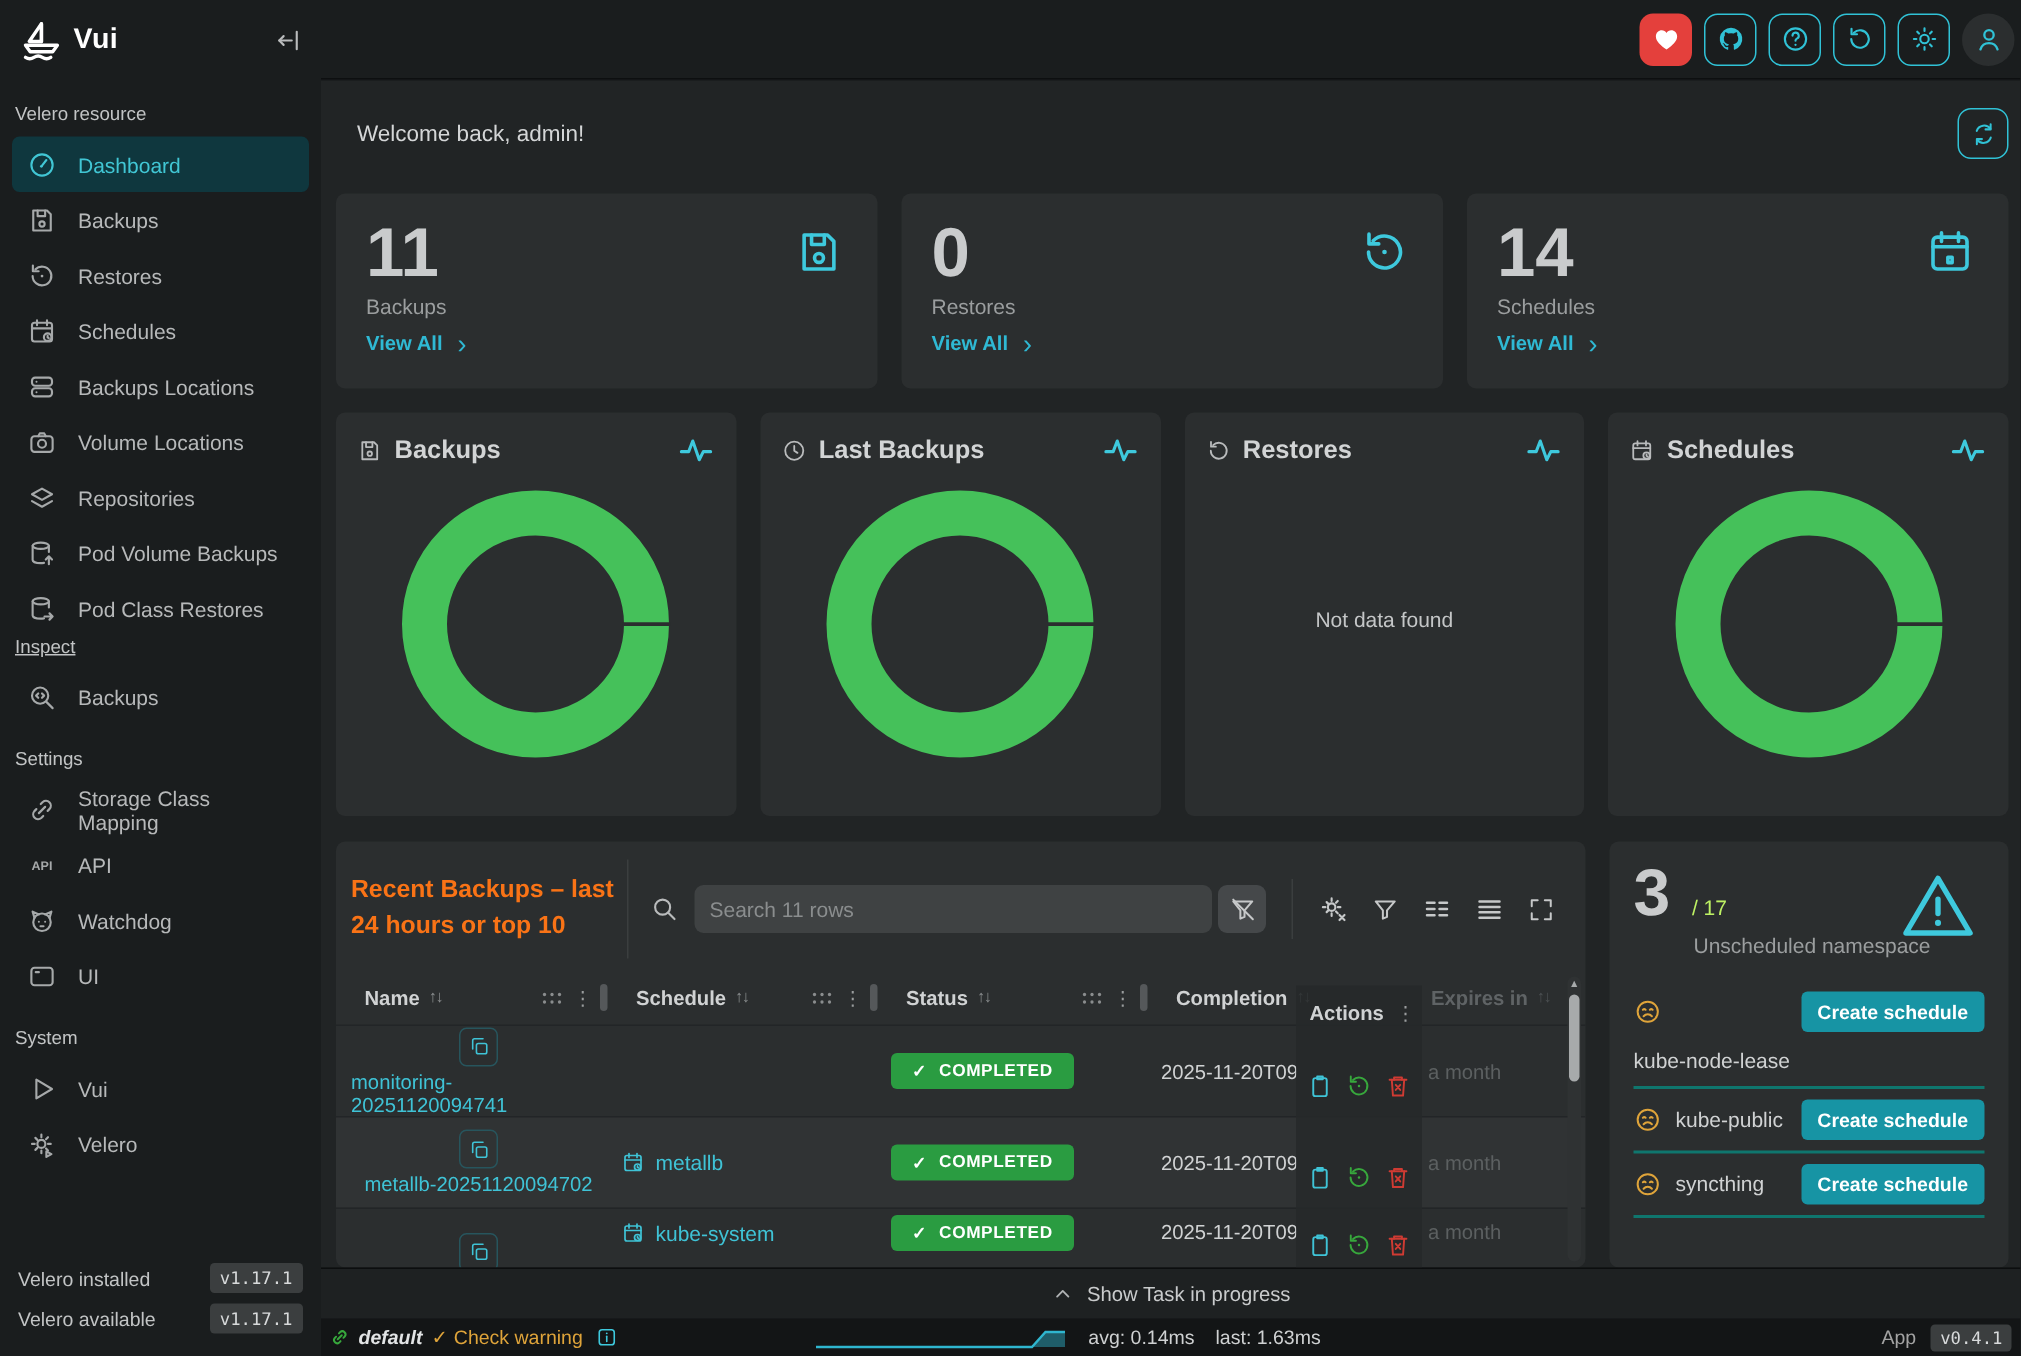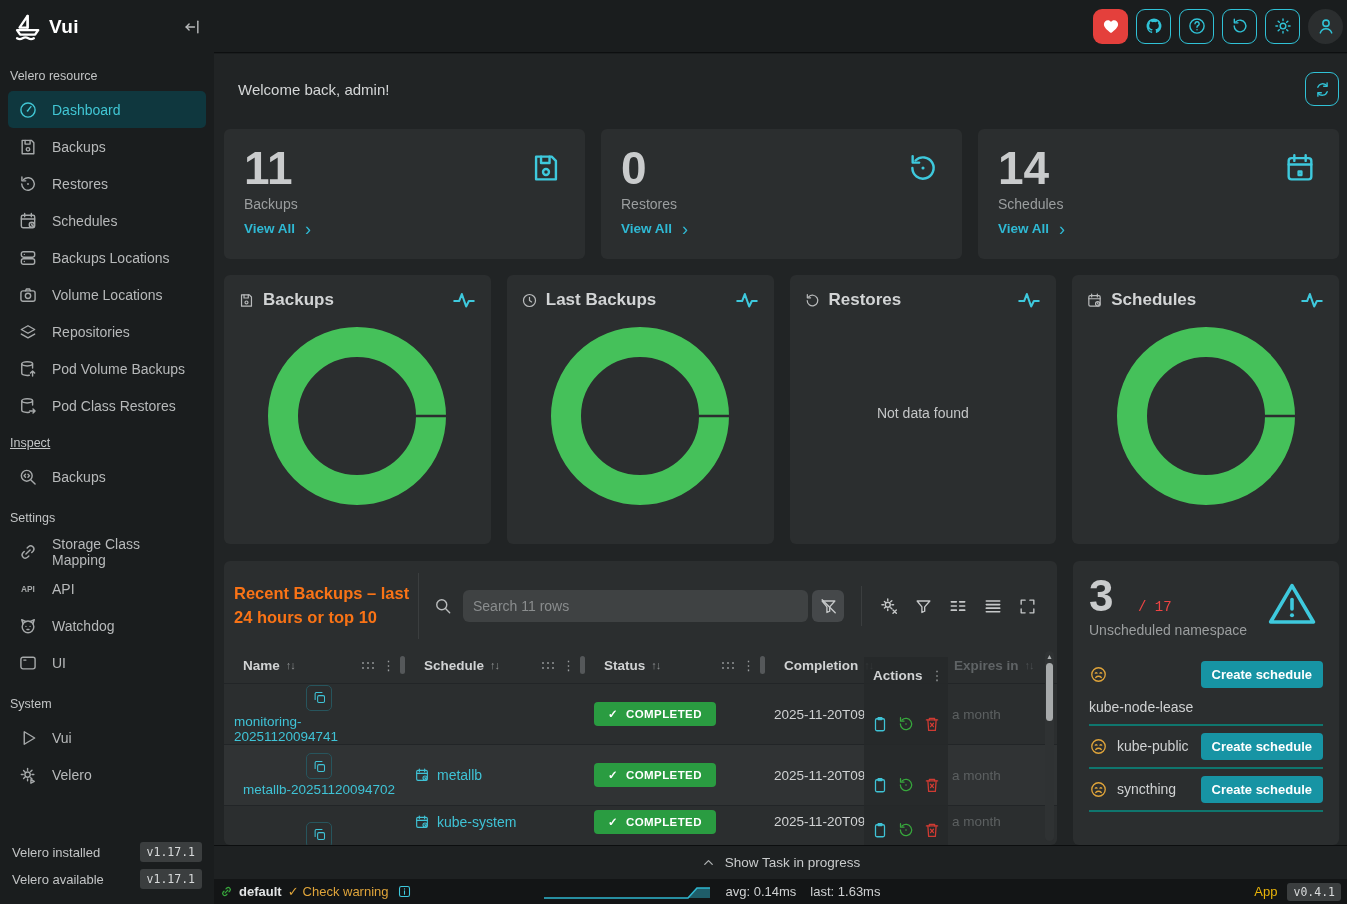--- a/index.html
+++ b/index.html
@@ -98,45 +98,45 @@
   .act-restore { color:#37a73c; }
   .act-del { color:#cf3b33; }
   .vscroll { position:absolute; right:3px; top:90px; bottom:4px; width:9px; background:#2f3233; border-radius:5px; z-index:4; }
   .vthumb { position:absolute; top:12px; left:1px; width:7px; height:58px; background:#a7aaab; border-radius:4px; }
   .varrow { position:absolute; top:2px; left:0; width:9px; color:#a7aaab; font-size:7px; text-align:center; }
 
   
   .ns-card { flex:1; background:#2b2e2f; border-radius:6px; position:relative; padding:10px 16px; }
   .ns-top { position:relative; }
   .ns-count { font-size:44px; font-weight:700; color:#c9cbcc; display:inline-block; line-height:1.15; }
-  .ns-total { font-size:14px; color:#ef4444; margin-left:20px;font-family:Liberation Mono, monospace; }
-  .ns-label { font-size:14px; color:#9b9e9f; margin-top:0px; }
+  .ns-total { font-size:14px; color:#bef264; margin-left:10px; }
+  .ns-label { font-size:14px; color:#9b9e9f; margin-top:0px;margin-left:40px; }
   .ns-warn { position:absolute; top:6px; right:4px; color:#3ec9dd; }
   .ns-rows { margin-top:16px; }
   .ns-row { display:flex; align-items:center; gap:9px; padding:7px 0; border-bottom:2px solid #0f766e; }
   .ns-row.first { flex-wrap:wrap; padding-bottom:9px; }
   .ns-row.first .ns-name { width:100%; order:3; margin-top:2px; }
   .ns-row.first .ns-btn { margin-left:auto; order:2; }
   .sad { color:#dfa43a; flex:0 0 auto; }
   .ns-name { font-size:14px; color:#d0d2d3; }
   .ns-btn { margin-left:auto; background:#1794a4; color:#fff; border:none; font-size:13px; font-weight:700; font-family:"Liberation Sans",sans-serif; padding:6px 11px; border-radius:4px; cursor:pointer; }
 
   
   .taskbar { position:absolute; left:214px; bottom:25px; right:0; height:34px; background:#1e2122; border-top:1px solid #0c0e0f; display:flex; align-items:center; justify-content:center; gap:9px; color:#c9cbcc; font-size:13.5px; cursor:pointer; }
   .taskbar .chup { color:#b0b3b4; }
   .statusbar { position:absolute; left:214px; bottom:0; right:0; height:25px; background:#131516; display:flex; align-items:center; font-size:13px; color:#cfd1d2; padding:0 6px; }
   .sb-left { display:flex; align-items:center; gap:6px; }
   .chain { color:#37a73c; }
-  .sb-context { font-weight:700; color:#e2e4e5; }
+  .sb-context { font-weight:700; color:#e2e4e5;font-style:italic; }
   .sb-warn { color:#dfa43a; display:flex; align-items:center; gap:4px; }
   .sb-info { color:#3ec9dd; margin-left:2px; cursor:pointer; }
   .sb-spark { margin-left:130px; }
   .sb-metrics { margin-left:14px; display:flex; gap:14px; color:#cfd1d2; }
   .sb-right { margin-left:auto; display:flex; align-items:center; gap:10px; }
-  .sb-app { color:#eab308; }
+  .sb-app { color:#a3a3a3; }
   .sb-ver { font-family:"DejaVu Sans Mono", monospace; font-size:11.5px; background:#3b3e3f; color:#d8dadb; border-radius:3px; padding:2px 6px; }
 </style>
 </head>
 <body>
 
 <div class="stage">
 
   <nav class="sidebar">
     <div class="logo-row">
       <span style="color:#fff;">
@@ -245,21 +245,21 @@
         <span class="nico">
             <svg class="ic" width="20" height="20" viewBox="0 0 24 24">
               <ellipse cx="11" cy="5.8" rx="6.5" ry="2.5"></ellipse>
               <path d="M4.5 5.8v11.4c0 1.4 2.9 2.5 6.5 2.5.9 0 1.8-.1 2.6-.2M17.5 5.8v5"></path>
               <path d="M14 18h6.5M18 15.5l2.5 2.5L18 20.5"></path>
             </svg>
           </span>
         <span>Pod Class Restores</span>
       </div>
 
-      <div class="nav-section-label" style="margin-top:12px;text-decoration:underline;">Inspect</div>
+      <div class="nav-section-label" style="margin-top:0;text-decoration:underline;">Inspect</div>
       <div class="nav-item">
         <span class="nico">
             <svg class="ic" width="20" height="20" viewBox="0 0 24 24">
               <circle cx="10.5" cy="10.5" r="6.5"></circle>
               <path d="M15.5 15.5 20.5 20.5"></path>
               <path d="M9 8.8 7.3 10.5 9 12.2M12 8.8l1.7 1.7-1.7 1.7"></path>
             </svg>
           </span>
         <span>Backups</span>
       </div>

